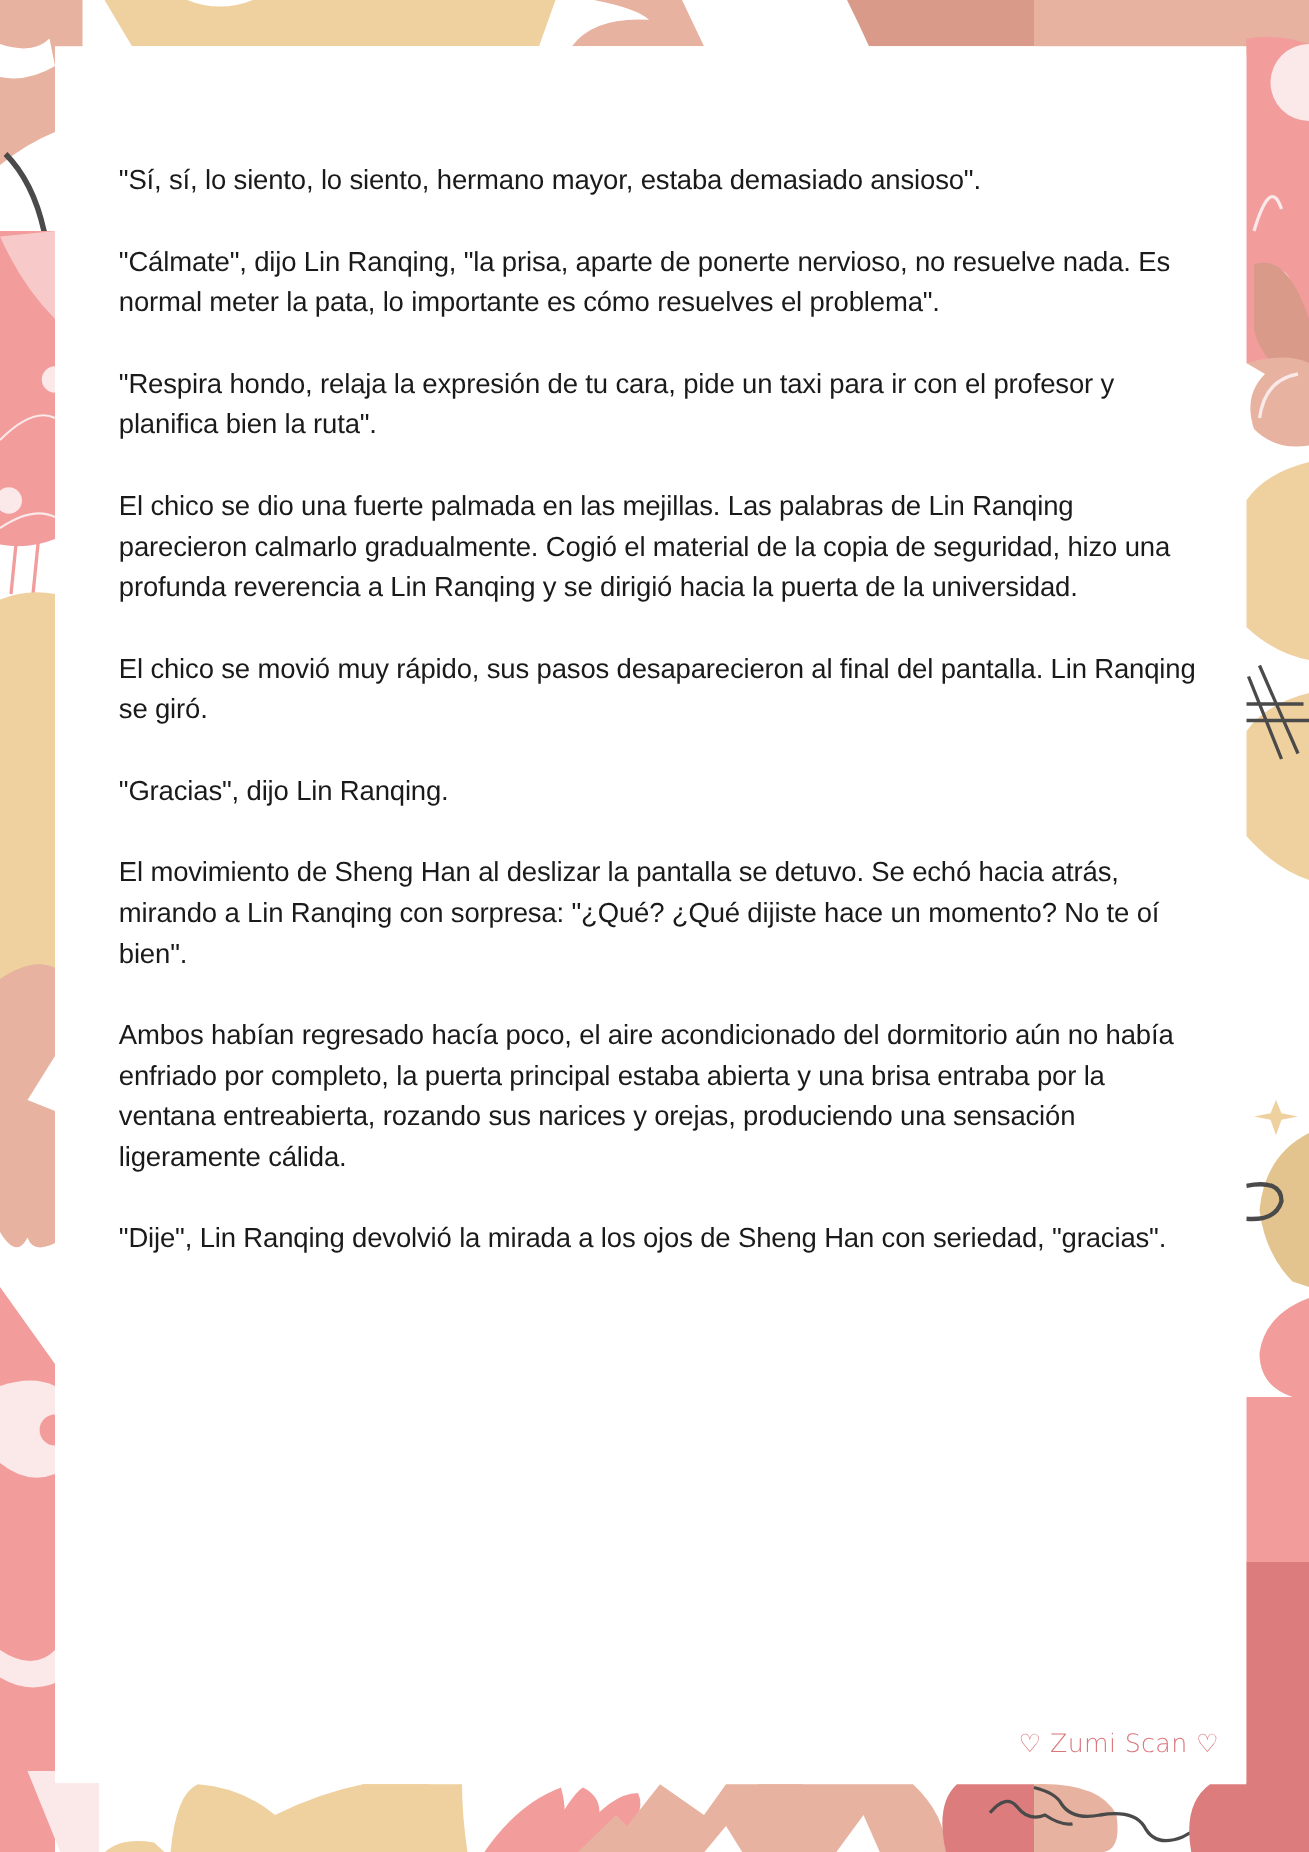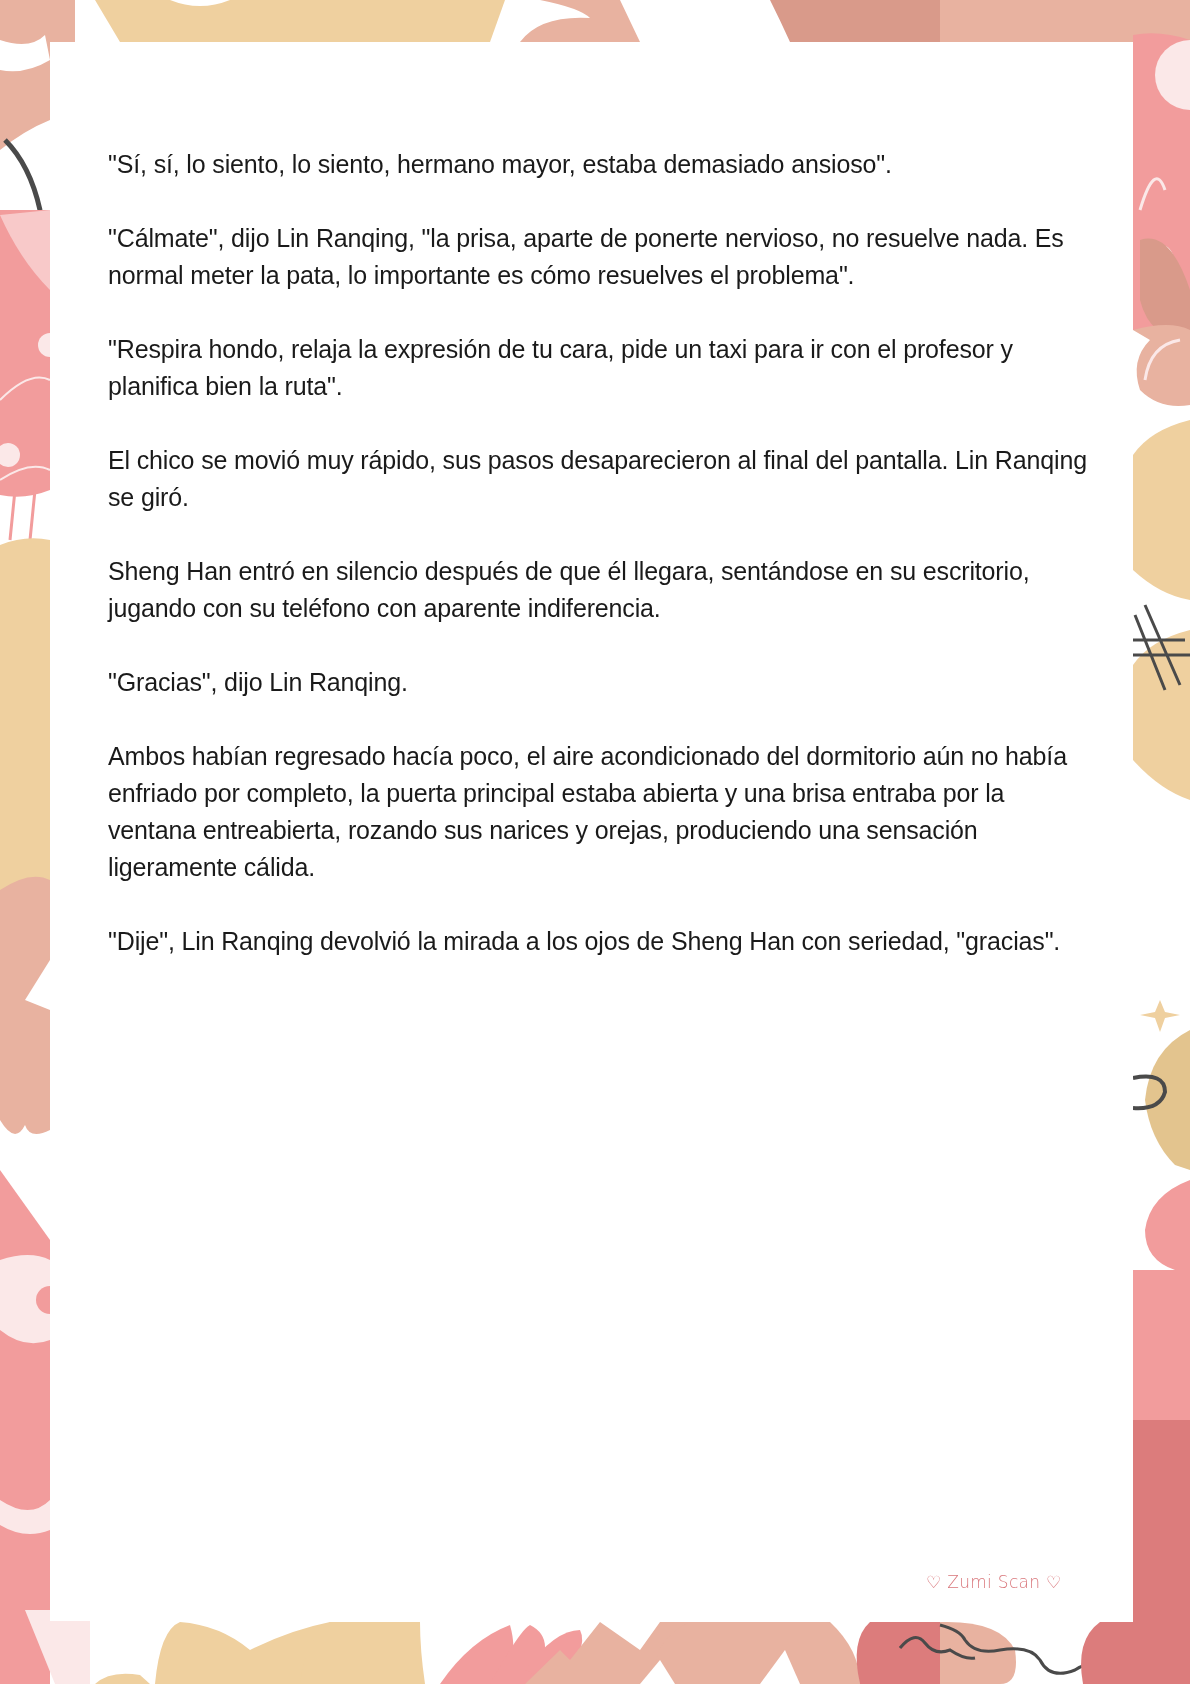--- a/index.html
+++ b/index.html
@@ -1,21 +1,21 @@
 <!DOCTYPE html>
 <html><head>
 <meta charset="utf-8">
 <style>
   html, body { margin:0; padding:0; }
   body { width:1190px; height:1684px; position:relative; overflow:hidden; background:#ffffff; font-family:"Liberation Sans", sans-serif; }
   .deco { position:absolute; left:0; top:0; width:1190px; height:1684px; }
   .panel { position:absolute; left:50px; top:42px; width:1083px; height:1579px; background:#ffffff; }
   .content { position:absolute; left:108px; top:146px; width:990px; font-size:25px; line-height:37px; color:#1a1a1a; letter-spacing:-0.15px; }
   .content p { margin:0 0 37px 0; }
-  .footer { position:absolute; left:926px; top:1572px; font-size:17px; color:#d9777c; font-family:"DejaVu Sans", sans-serif; font-weight:300; letter-spacing:0.3px; }
+  .footer { position:absolute; left:926px; top:1572px; font-size:23px; color:#d9777c; font-family:"DejaVu Sans", sans-serif; font-weight:300; letter-spacing:0.3px; }
 </style>
 </head>
 <body>
 
 <svg class="deco" viewBox="0 0 1190 1684" xmlns="http://www.w3.org/2000/svg">
 
   <path d="M0 0 H75 V45 H0 Z" fill="#e8b2a0"></path>
   <path d="M0 20 Q30 50 20 90 Q10 120 0 125 Z" fill="#ffffff"></path>
   <path d="M95 0 H505 L490 42 H120 Z" fill="#efd09f"></path>
   <path d="M170 0 Q200 12 230 0 Z" fill="#ffffff"></path>
@@ -74,20 +74,21 @@
   <path d="M940 1625 Q960 1630 965 1640 Q975 1655 1000 1650 Q1030 1645 1040 1660 Q1050 1680 1075 1670 Q1090 1660 1110 1665" stroke="#4a4a4a" stroke-width="3" fill="none"></path>
   <path d="M1083 1684 Q1075 1640 1100 1622 H1190 V1684 Z" fill="#dc7c7c"></path>
 </svg>
 
 <div class="panel"></div>
 
 <div class="content">
   <p>"Sí, sí, lo siento, lo siento, hermano mayor, estaba demasiado ansioso".</p>
   <p>"Cálmate", dijo Lin Ranqing, "la prisa, aparte de ponerte nervioso, no resuelve nada. Es normal meter la pata, lo importante es cómo resuelves el problema".</p>
   <p>"Respira hondo, relaja la expresión de tu cara, pide un taxi para ir con el profesor y planifica bien la ruta".</p>
+  <p>El chico se dio una fuerte palmada en las mejillas. Las palabras de Lin Ranqing parecieron calmarlo gradualmente. Cogió el material de la copia de seguridad, hizo una profunda reverencia a Lin Ranqing y se dirigió hacia la puerta de la universidad.</p>
   <p>El chico se movió muy rápido, sus pasos desaparecieron al final del pantalla. Lin Ranqing se giró.</p>
-  <p>Sheng Han entró en silencio después de que él llegara, sentándose en su escritorio, jugando con su teléfono con aparente indiferencia.</p>
   <p>"Gracias", dijo Lin Ranqing.</p>
+  <p>El movimiento de Sheng Han al deslizar la pantalla se detuvo. Se echó hacia atrás, mirando a Lin Ranqing con sorpresa: "¿Qué? ¿Qué dijiste hace un momento? No te oí bien".</p>
   <p>Ambos habían regresado hacía poco, el aire acondicionado del dormitorio aún no había enfriado por completo, la puerta principal estaba abierta y una brisa entraba por la ventana entreabierta, rozando sus narices y orejas, produciendo una sensación ligeramente cálida.</p>
   <p>"Dije", Lin Ranqing devolvió la mirada a los ojos de Sheng Han con seriedad, "gracias".</p>
 </div>
 
 <div class="footer">♡ Zumi Scan ♡</div>
 
 </body></html>

